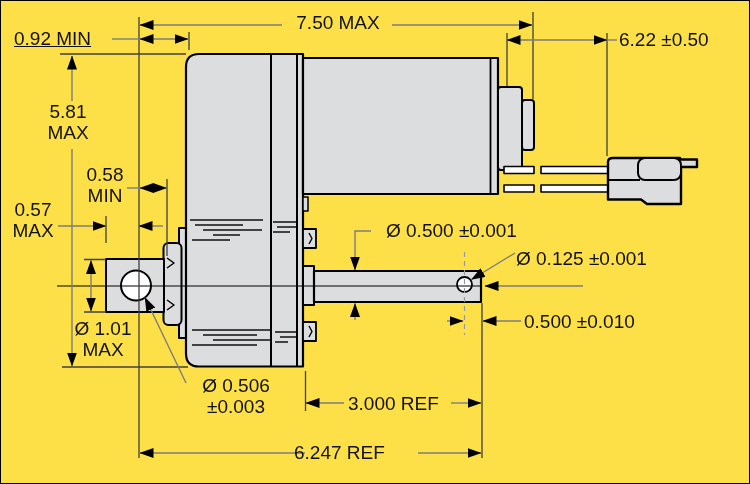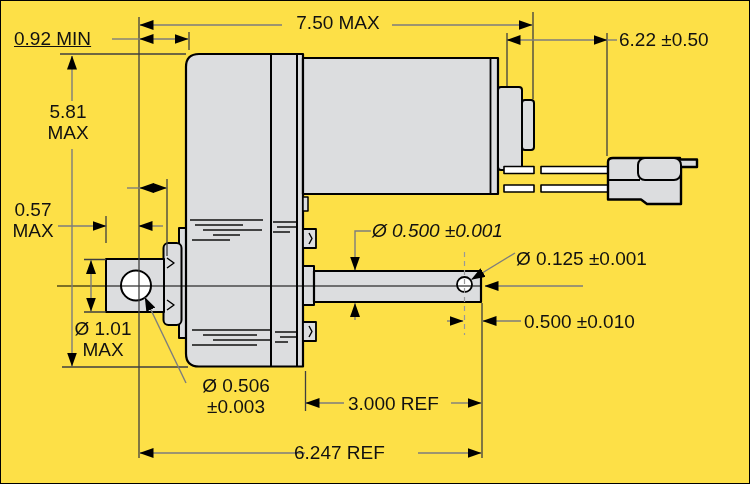--- a/index.html
+++ b/index.html
@@ -147,25 +147,27 @@
     <path d="M140,453 L305,453" marker-start="url(#arr)"></path>
     <path d="M418,453 L481,453" marker-end="url(#arr)"></path>
   </g>
 </svg>
 
 <div class="lbl ctr" style="left:283px;top:12px;width:110px;">7.50 MAX</div>
 <div class="lbl" style="left:14px;top:28px;width:100px;text-decoration:underline;">0.92 MIN</div>
 <div class="lbl" style="left:619px;top:29px;width:130px;">6.22 ±0.50</div>
 <div class="lbl ctr" style="left:40px;top:101px;width:56px;">5.81
 MAX</div>
+<div class="lbl ctr" style="left:81px;top:164px;width:48px;">0.58
+MIN</div>
 <div class="lbl ctr" style="left:6px;top:199px;width:54px;">0.57
 MAX</div>
 <div class="lbl ctr" style="left:74px;top:318px;width:58px;">Ø 1.01
 MAX</div>
 <div class="lbl ctr" style="left:192px;top:375px;width:88px;">Ø 0.506
 ±0.003</div>
-<div class="lbl" style="left:372px;top:220px;width:170px;font-style:italic;">Ø 0.500 ±0.001</div>
+<div class="lbl" style="left:386px;top:220px;width:170px;">Ø 0.500 ±0.001</div>
 <div class="lbl" style="left:516px;top:248px;width:170px;">Ø 0.125 ±0.001</div>
 <div class="lbl" style="left:524px;top:311px;width:150px;">0.500 ±0.010</div>
 <div class="lbl" style="left:348px;top:393px;width:110px;">3.000 REF</div>
 <div class="lbl" style="left:294px;top:442px;width:110px;">6.247 REF</div>
 
 </div>
 
 </body></html>

